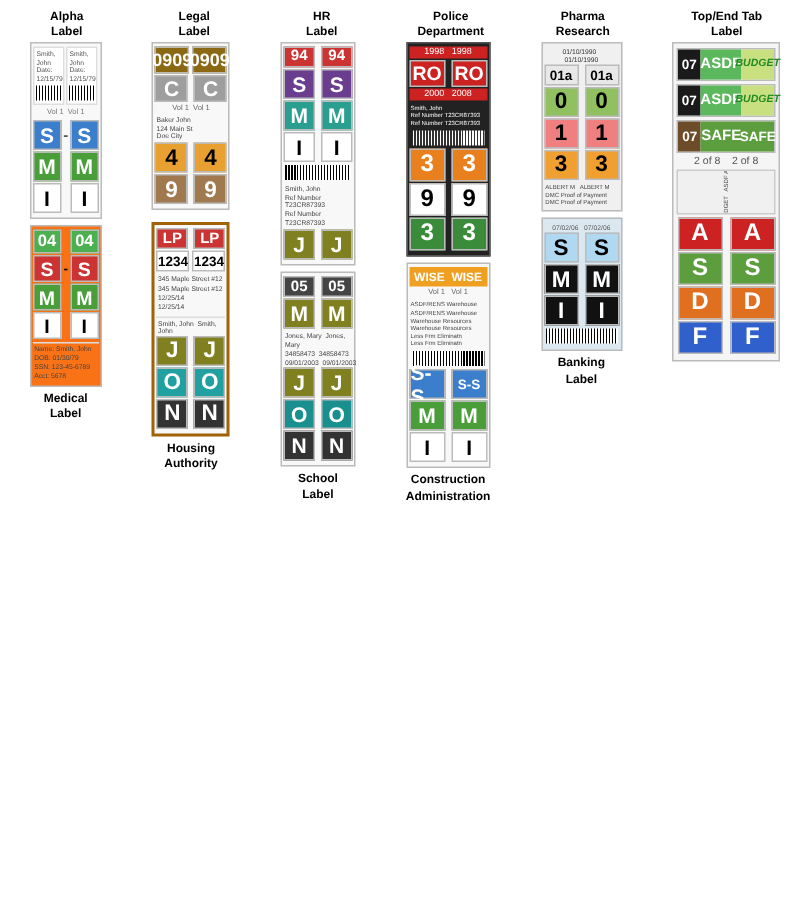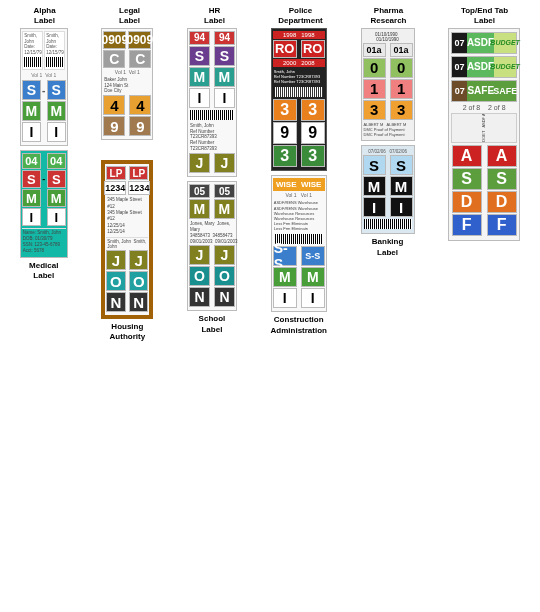--- a/index.html
+++ b/index.html
@@ -119,21 +119,21 @@
           <div class="numbox" style="width:20px;height:20px;background:#4a9e3a;color:#fff;font-size:14px;">M</div>
         </div>
 
         <div class="pair-row" style="justify-content:center;margin-bottom:1px;">
           <div class="numbox" style="width:20px;height:20px;background:#fff;font-size:14px;">I</div>
           <div style="width:4px;"></div>
           <div class="numbox" style="width:20px;height:20px;background:#fff;font-size:14px;">I</div>
         </div>
       </div>
 
-      <div style="width:48px;border:1px solid #bbb;background:#14b8a6;padding:2px 1px;margin-top:4px;">
+      <div style="width:48px;border:1px solid #bbb;background:#f97316;padding:2px 1px;margin-top:4px;">
 
         <div class="pair-row" style="justify-content:center;margin-bottom:1px;">
           <div class="numbox" style="width:20px;height:16px;background:#4caf50;color:#fff;font-size:11px;">04</div>
           <div style="width:4px;"></div>
           <div class="numbox" style="width:20px;height:16px;background:#4caf50;color:#fff;font-size:11px;">04</div>
         </div>
 
         <div class="pair-row" style="justify-content:center;margin-bottom:1px;">
           <div class="numbox" style="width:20px;height:18px;background:#cc3333;color:#fff;font-size:13px;">S</div>
           <div style="width:4px;display:flex;align-items:center;justify-content:center;font-size:9px;font-weight:bold;">-</div>
@@ -186,21 +186,21 @@
           <div class="numbox" style="width:22px;height:20px;background:#e8a030;font-size:15px;">4</div>
         </div>
 
         <div class="pair-row" style="justify-content:center;margin-bottom:1px;">
           <div class="numbox" style="width:22px;height:20px;background:#a0794e;color:#fff;font-size:15px;">9</div>
           <div style="width:2px;"></div>
           <div class="numbox" style="width:22px;height:20px;background:#a0794e;color:#fff;font-size:15px;">9</div>
         </div>
       </div>
 
-      <div style="width:52px;border:4px solid #a16207;background:#f8f8f8;padding:2px 1px;margin-top:20px;">
+      <div style="width:52px;border:2px solid #a16207;background:#f8f8f8;padding:2px 1px;margin-top:8px;">
 
         <div class="pair-row" style="justify-content:center;margin-bottom:1px;">
           <div class="numbox" style="width:23px;height:14px;background:#cc3333;color:#fff;font-size:10px;">LP</div>
           <div style="width:2px;"></div>
           <div class="numbox" style="width:23px;height:14px;background:#cc3333;color:#fff;font-size:10px;">LP</div>
         </div>
 
         <div class="pair-row" style="justify-content:center;margin-bottom:1px;">
           <div class="numbox" style="width:23px;height:14px;background:#fff;font-size:9px;">1234</div>
           <div style="width:2px;"></div>

